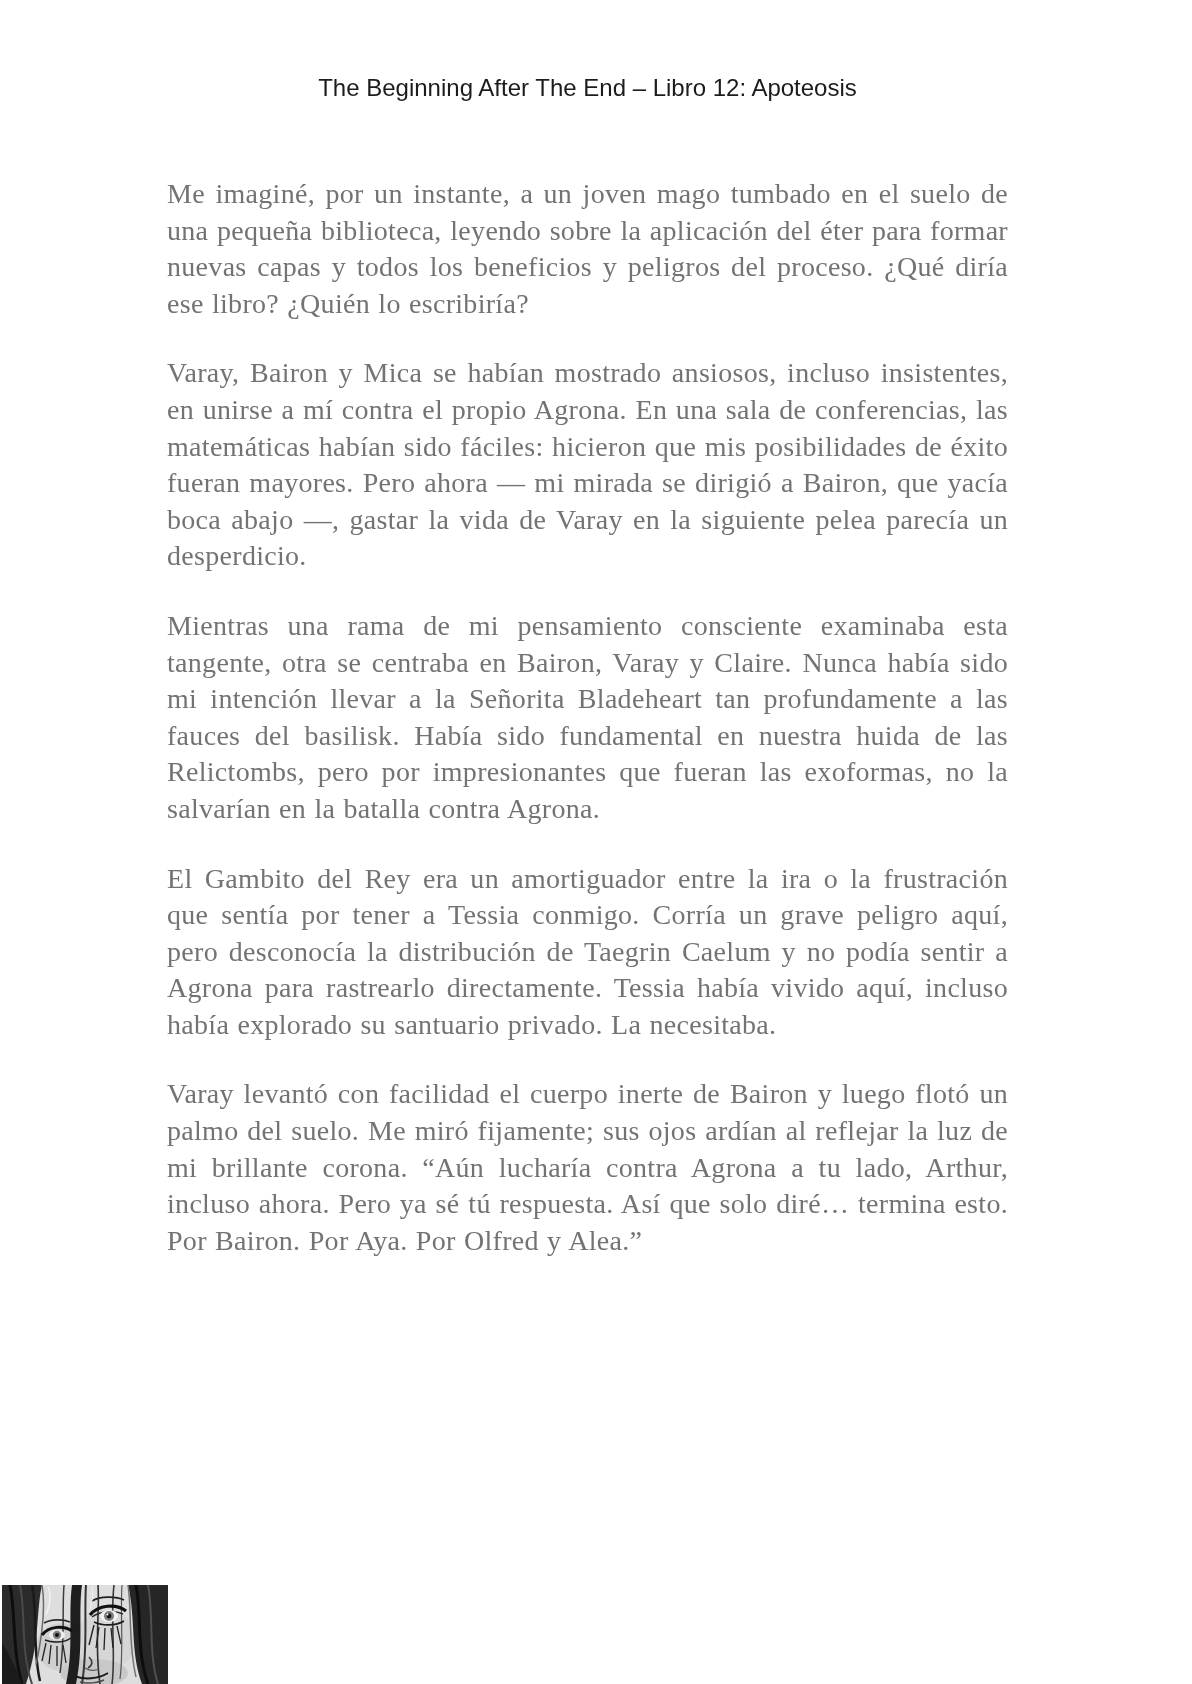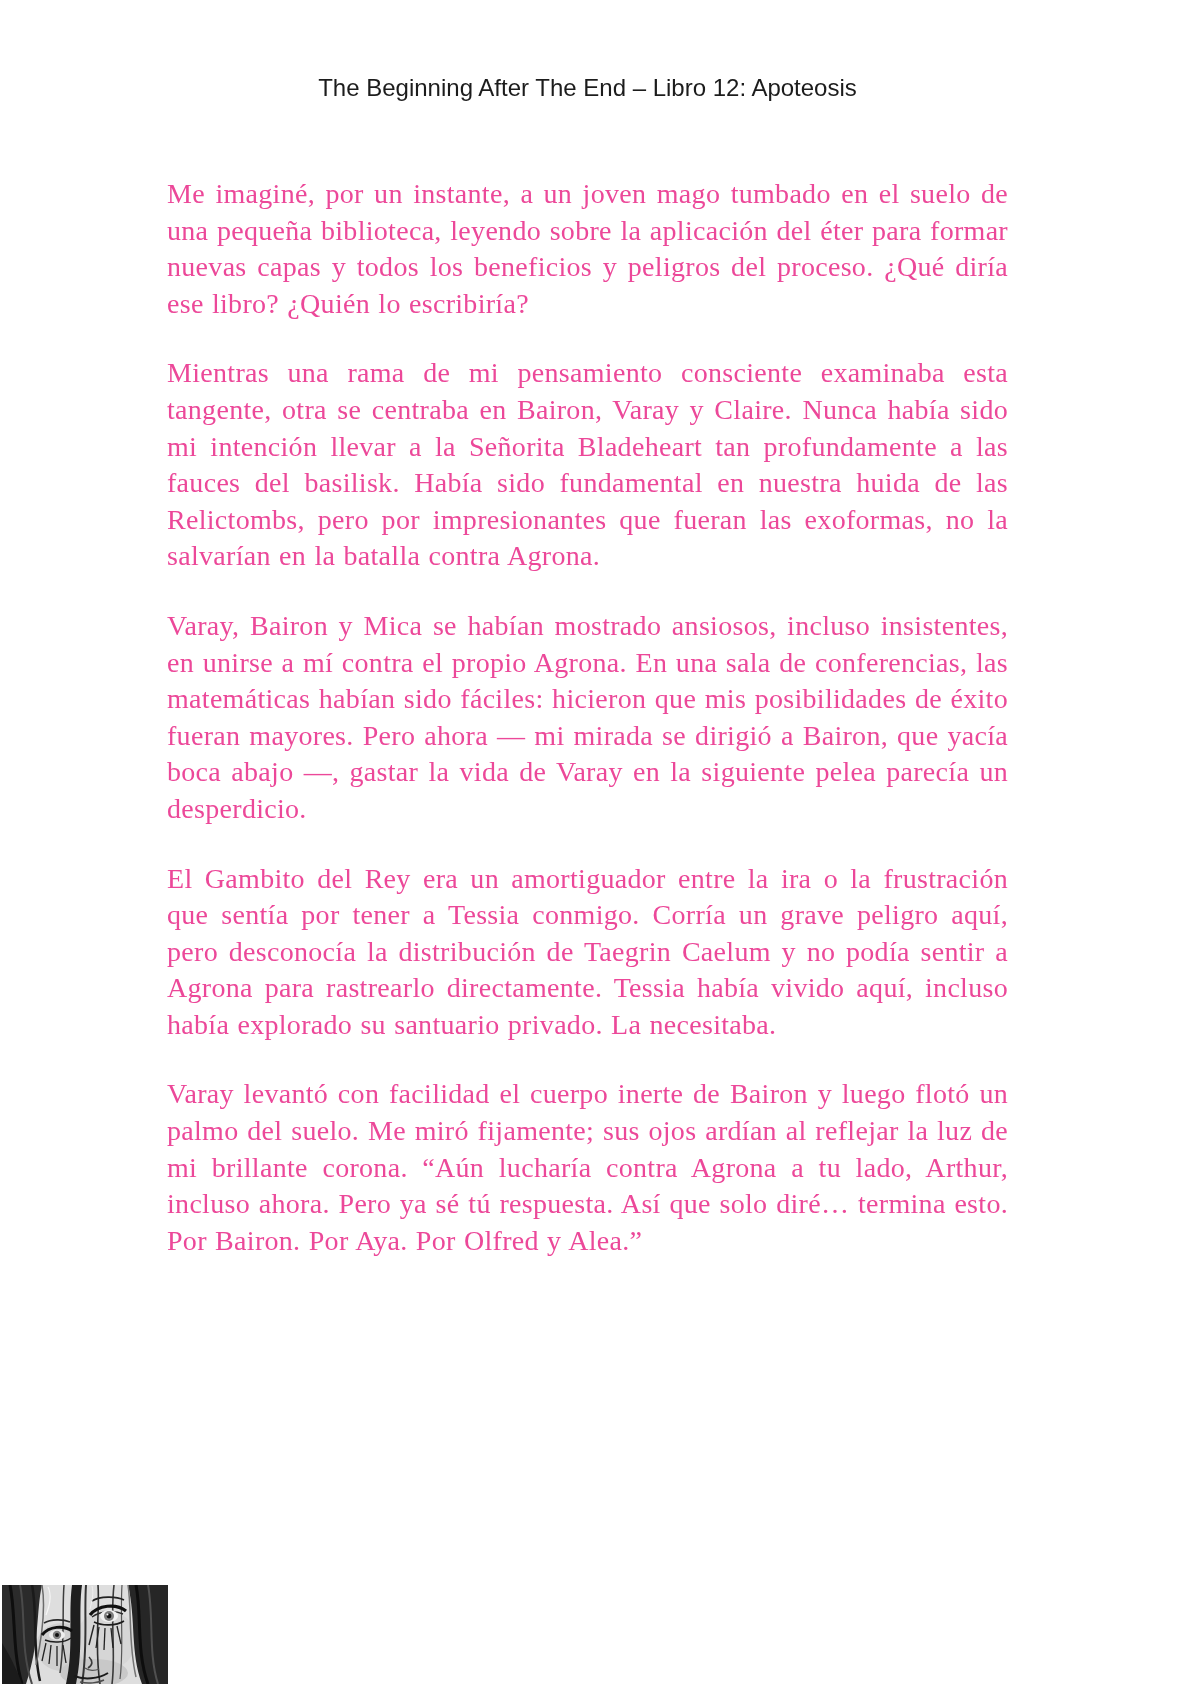--- a/index.html
+++ b/index.html
@@ -28,21 +28,21 @@
   .doc-body {
     position: absolute;
     top: 176px;
     left: 167px;
     width: 841px;
     font-family: "Liberation Serif", "DejaVu Serif", serif;
     font-size: 28px;
     line-height: 36.6px;
     letter-spacing: 0.3px;
     word-spacing: 1px;
-    color: #ec4899;
+    color: #737373;
     text-align: justify;
   }
   .doc-body p {
     margin: 0 0 33px 0;
   }
   .doc-body p:last-child {
     margin-bottom: 0;
   }
   .footer-illustration {
     position: absolute;
@@ -60,22 +60,22 @@
 <body>
 
 <div class="page">
 
   <div class="doc-header">
     <div>The Beginning After The End – Libro 12: Apoteosis</div>
   </div>
 
   <div class="doc-body">
     <p>Me imaginé, por un instante, a un joven mago tumbado en el suelo de una pequeña biblioteca, leyendo sobre la aplicación del éter para formar nuevas capas y todos los beneficios y peligros del proceso. ¿Qué diría ese libro? ¿Quién lo escribiría?</p>
+    <p>Varay, Bairon y Mica se habían mostrado ansiosos, incluso insistentes, en unirse a mí contra el propio Agrona. En una sala de conferencias, las matemáticas habían sido fáciles: hicieron que mis posibilidades de éxito fueran mayores. Pero ahora — mi mirada se dirigió a Bairon, que yacía boca abajo —, gastar la vida de Varay en la siguiente pelea parecía un desperdicio.</p>
     <p>Mientras una rama de mi pensamiento consciente examinaba esta tangente, otra se centraba en Bairon, Varay y Claire. Nunca había sido mi intención llevar a la Señorita Bladeheart tan profundamente a las fauces del basilisk. Había sido fundamental en nuestra huida de las Relictombs, pero por impresionantes que fueran las exoformas, no la salvarían en la batalla contra Agrona.</p>
-    <p>Varay, Bairon y Mica se habían mostrado ansiosos, incluso insistentes, en unirse a mí contra el propio Agrona. En una sala de conferencias, las matemáticas habían sido fáciles: hicieron que mis posibilidades de éxito fueran mayores. Pero ahora — mi mirada se dirigió a Bairon, que yacía boca abajo —, gastar la vida de Varay en la siguiente pelea parecía un desperdicio.</p>
     <p>El Gambito del Rey era un amortiguador entre la ira o la frustración que sentía por tener a Tessia conmigo. Corría un grave peligro aquí, pero desconocía la distribución de Taegrin Caelum y no podía sentir a Agrona para rastrearlo directamente. Tessia había vivido aquí, incluso había explorado su santuario privado. La necesitaba.</p>
     <p>Varay levantó con facilidad el cuerpo inerte de Bairon y luego flotó un palmo del suelo. Me miró fijamente; sus ojos ardían al reflejar la luz de mi brillante corona. “Aún lucharía contra Agrona a tu lado, Arthur, incluso ahora. Pero ya sé tú respuesta. Así que solo diré… termina esto. Por Bairon. Por Aya. Por Olfred y Alea.”</p>
   </div>
 
   <div class="footer-illustration">
     <svg viewBox="0 0 166 99" width="166" height="99" xmlns="http://www.w3.org/2000/svg">
 
       <rect x="0" y="0" width="166" height="99" fill="#e9e9e9"></rect>
       <rect x="24" y="0" width="118" height="99" fill="#dedede"></rect>
 

